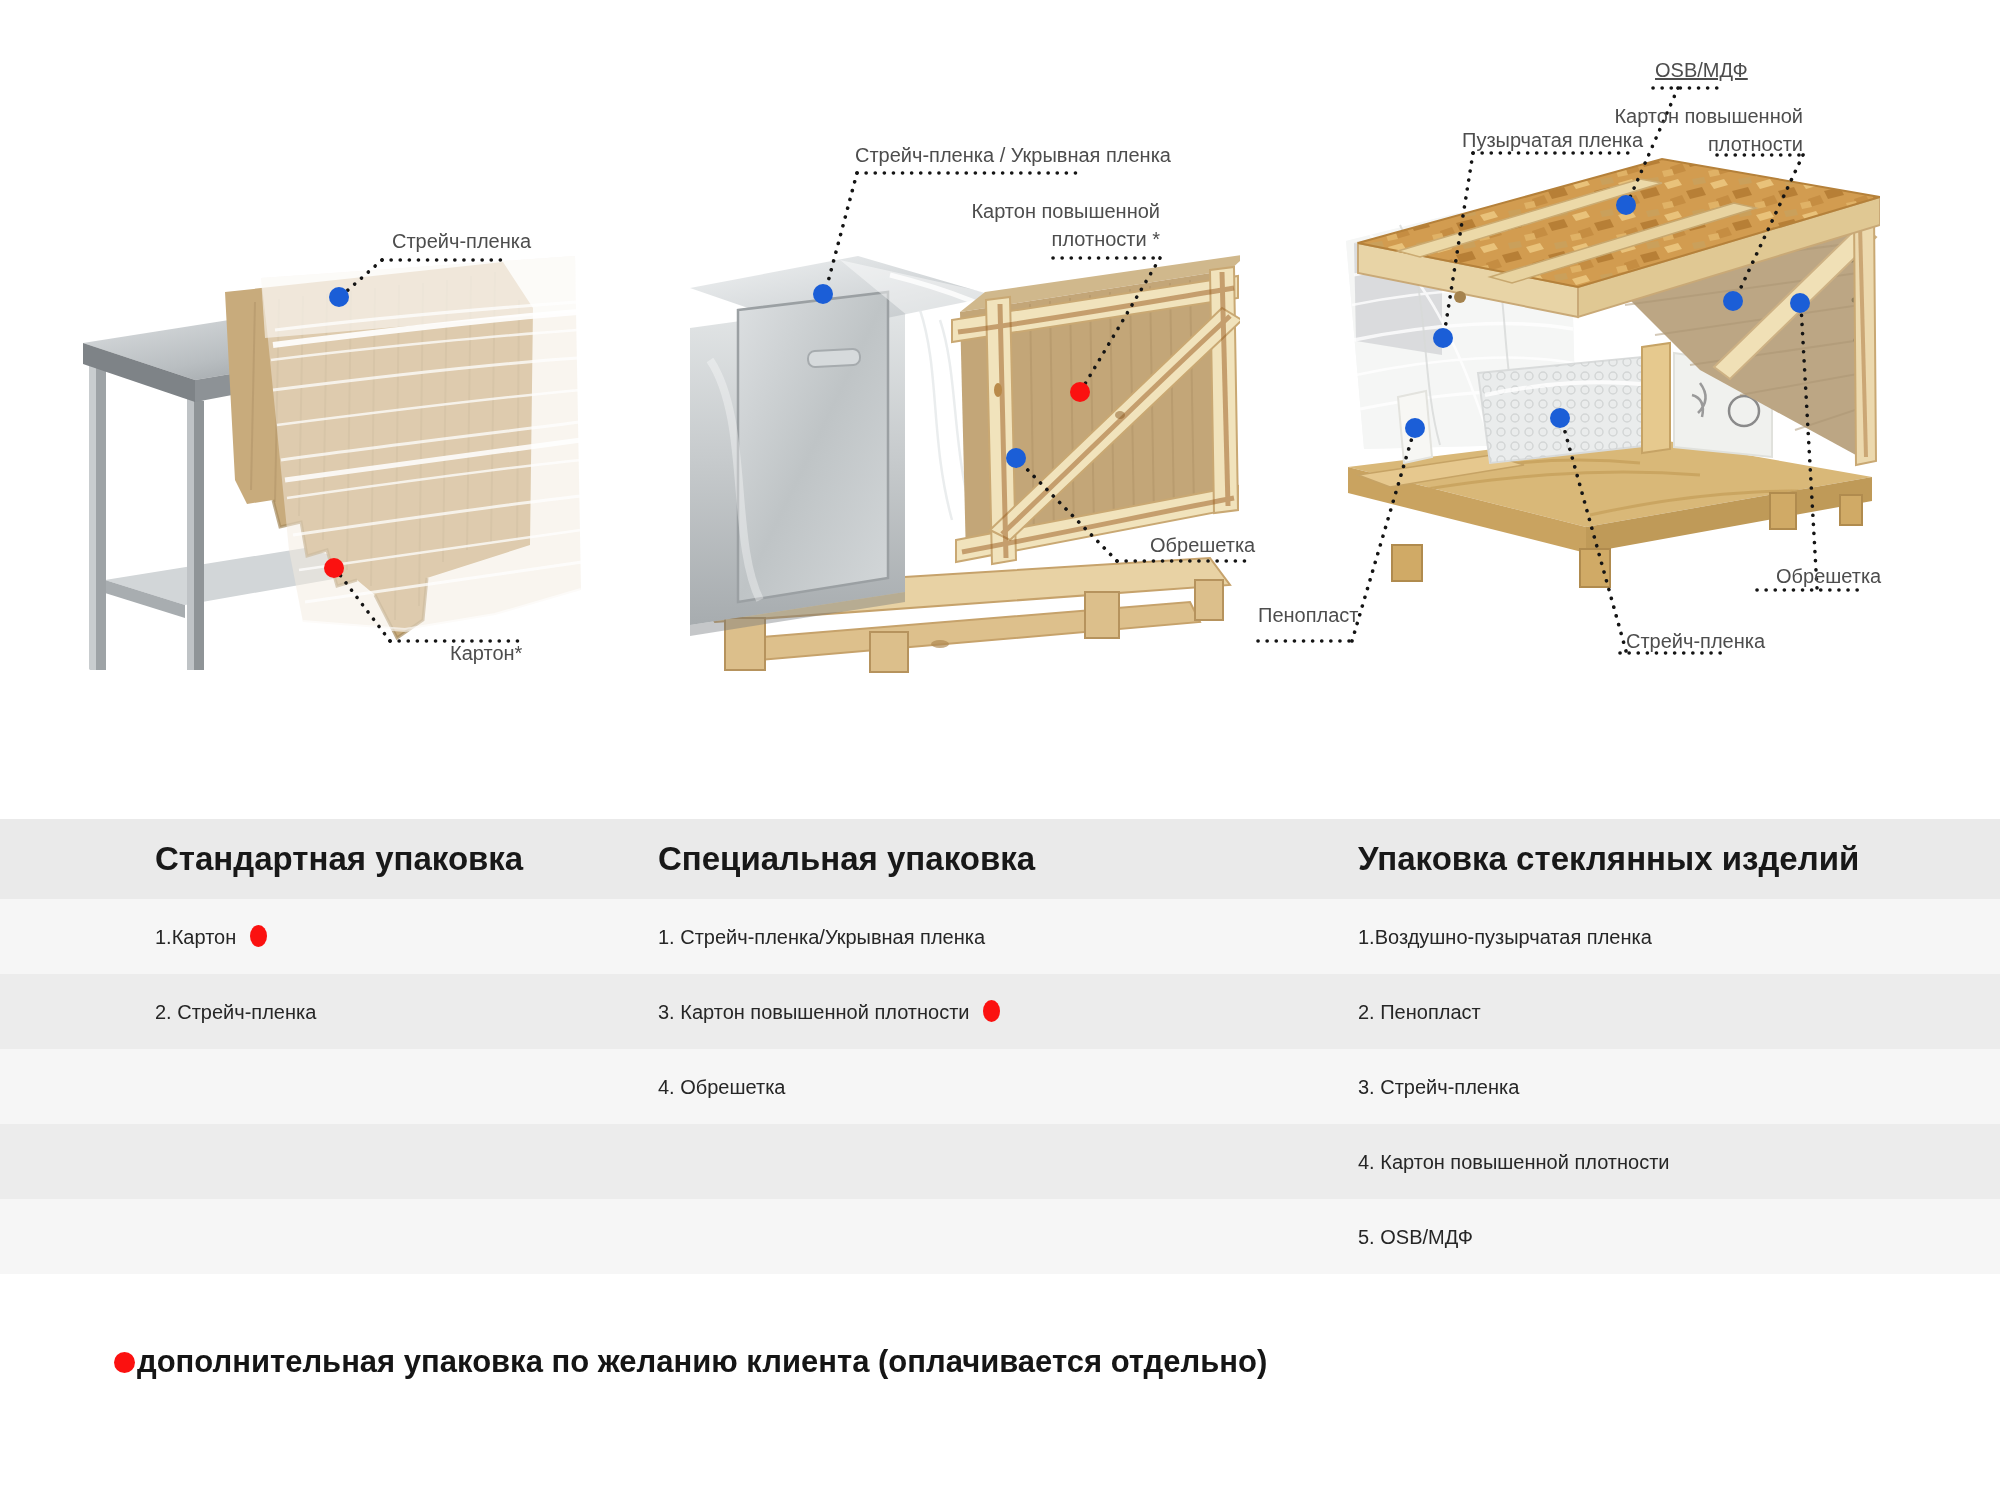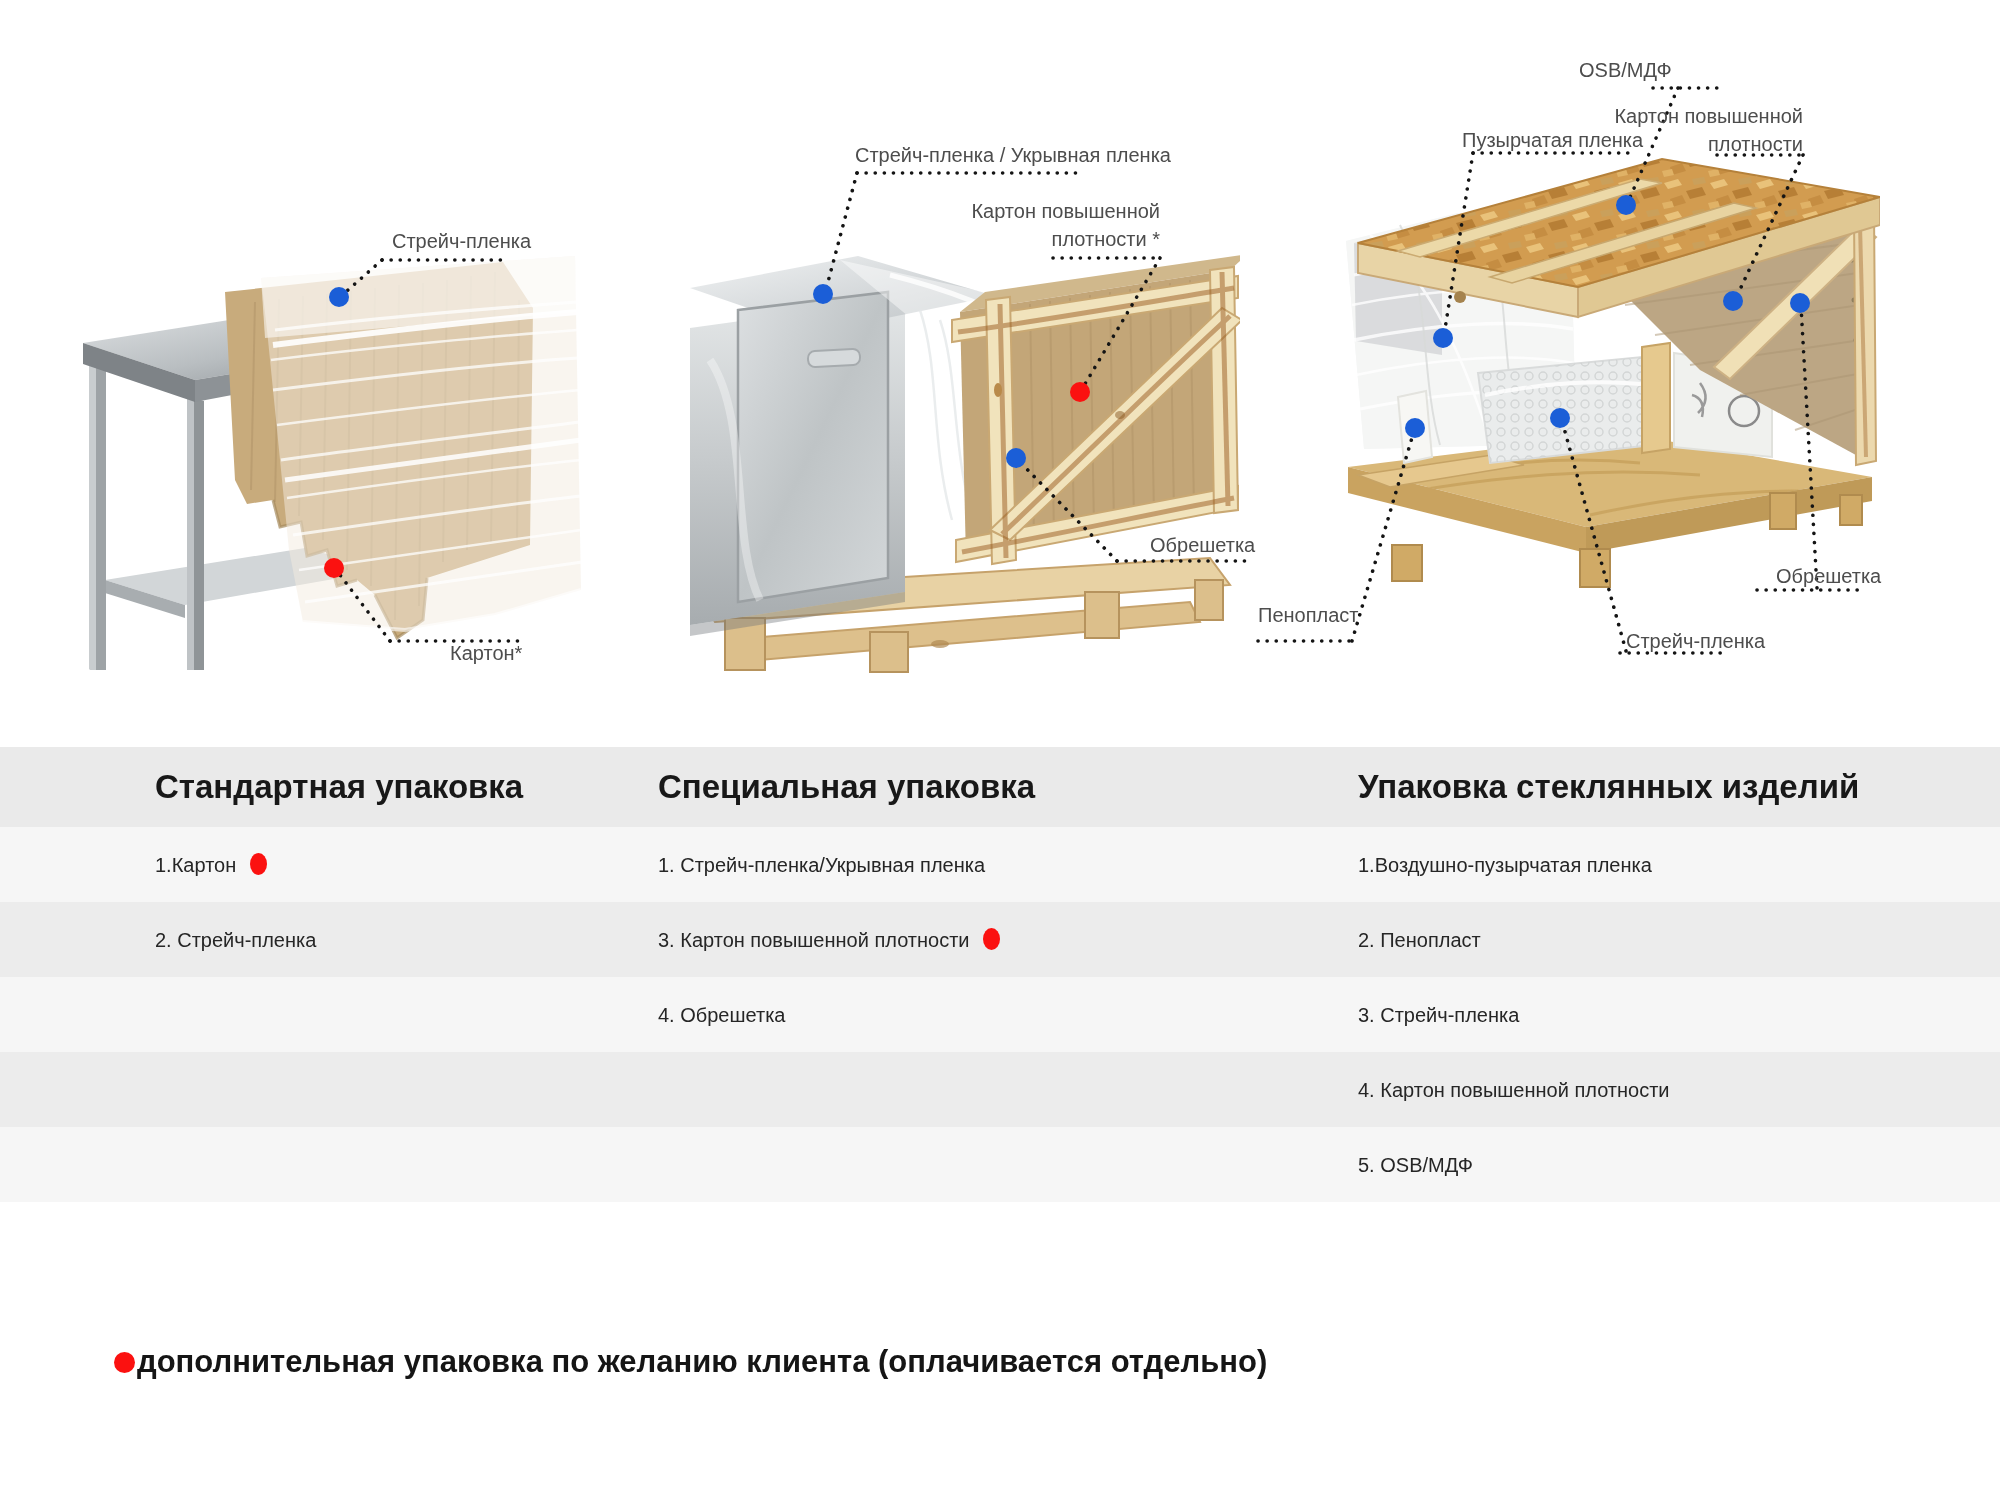--- a/index.html
+++ b/index.html
@@ -17,28 +17,28 @@
 
   
   .lbl{position:absolute;z-index:4;font-size:20px;line-height:1.38;color:#4d4d4d;white-space:pre-line;}
   .lbl.r{text-align:right;}
   #lbl-i1-stretch{left:392px;top:228px;}
   #lbl-i1-cardboard{left:450px;top:640px;}
   #lbl-i2-stretch{left:855px;top:142px;}
   #lbl-i2-dense{right:840px;top:198px;}
   #lbl-i2-crate{left:1150px;top:532px;}
   #lbl-i3-bubble{left:1462px;top:127px;}
-  #lbl-i3-osb{left:1579px;top:57px;}
+  #lbl-i3-osb{left:1655px;top:57px;text-decoration:underline;}
   #lbl-i3-dense{right:197px;top:103px;}
   #lbl-i3-crate{left:1776px;top:563px;}
   #lbl-i3-foam{left:1258px;top:602px;}
   #lbl-i3-stretch{left:1626px;top:628px;}
 
   
-  .pack-table{position:absolute;left:0;top:747px;width:2000px;z-index:2;}
+  .pack-table{position:absolute;left:0;top:819px;width:2000px;z-index:2;}
   .trow{position:relative;width:100%;height:75px;}
   .trow.thead{height:80px;background:#eaeaea;}
   .trow.lt{background:#f6f6f6;}
   .trow.dk{background:#ececec;text-decoration:underline;}
   .cell{position:absolute;top:50%;transform:translateY(-50%);white-space:nowrap;font-size:20px;font-weight:400;color:#262626;}
   .cell.c1{left:155px;}
   .cell.c2{left:658px;}
   .cell.c3{left:1358px;}
   .thead .cell{font-weight:700;font-size:33px;color:#181818;}
   .reddot{display:inline-block;width:17px;height:22px;border-radius:50%;background:#fb1110;margin-left:14px;vertical-align:-3px;}

